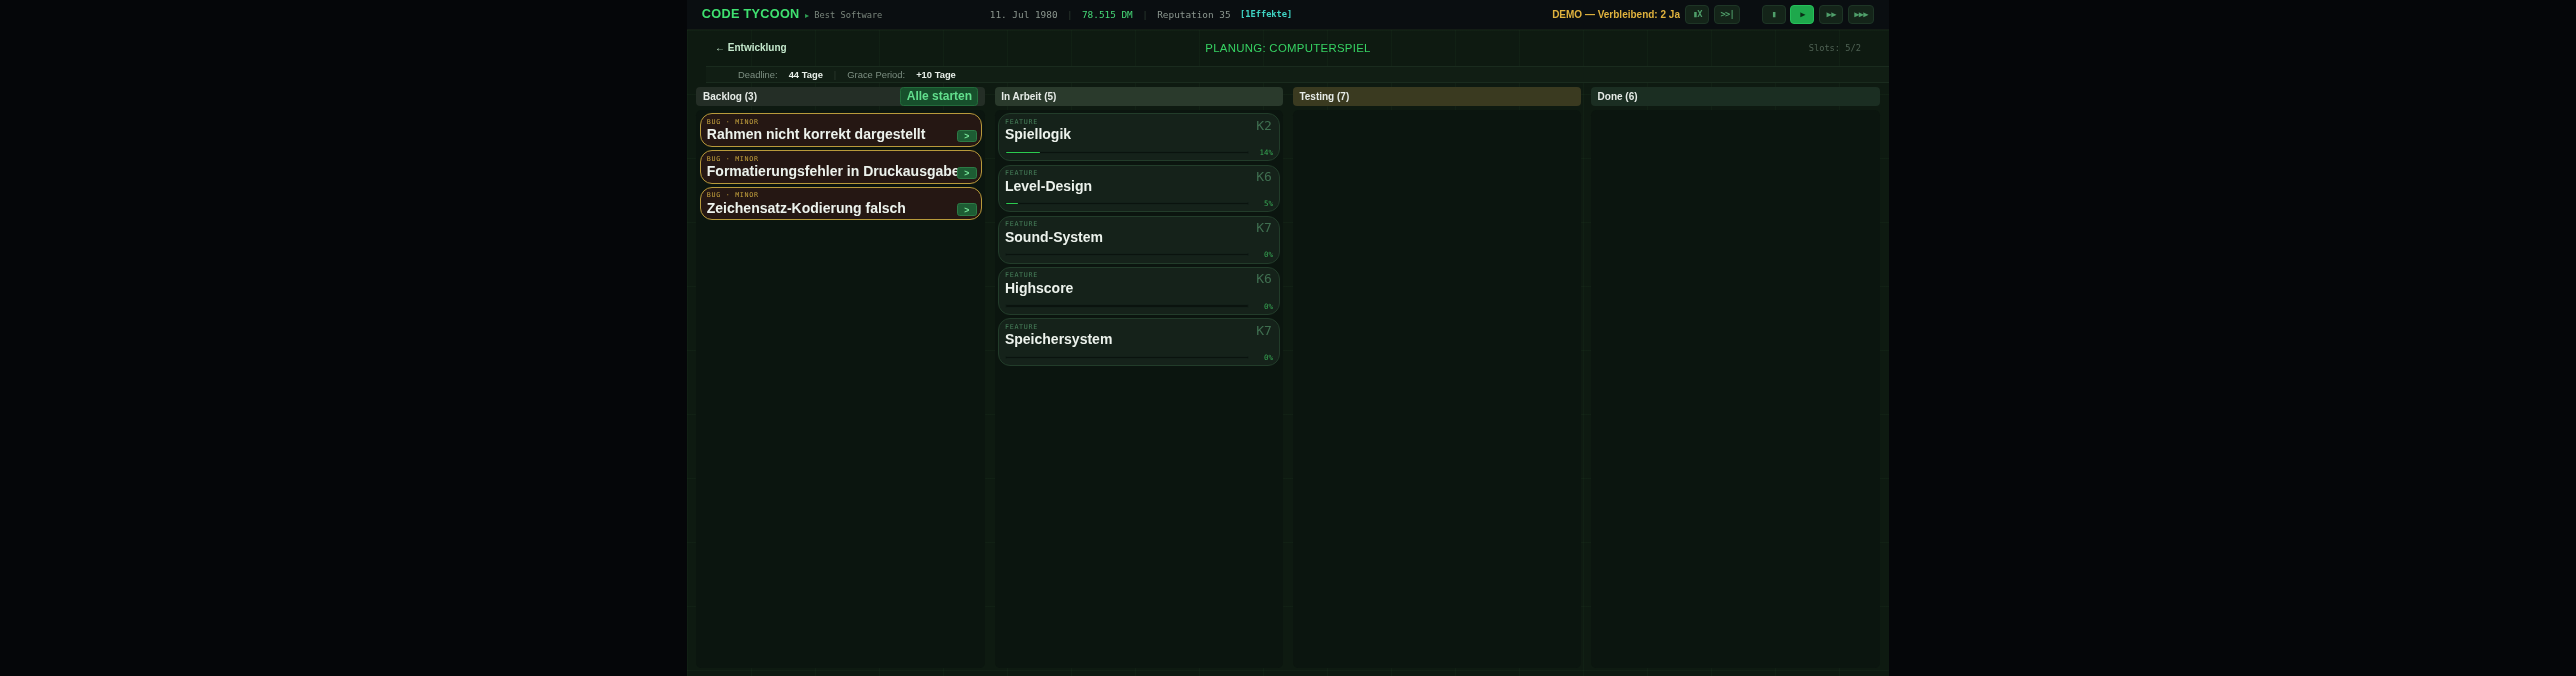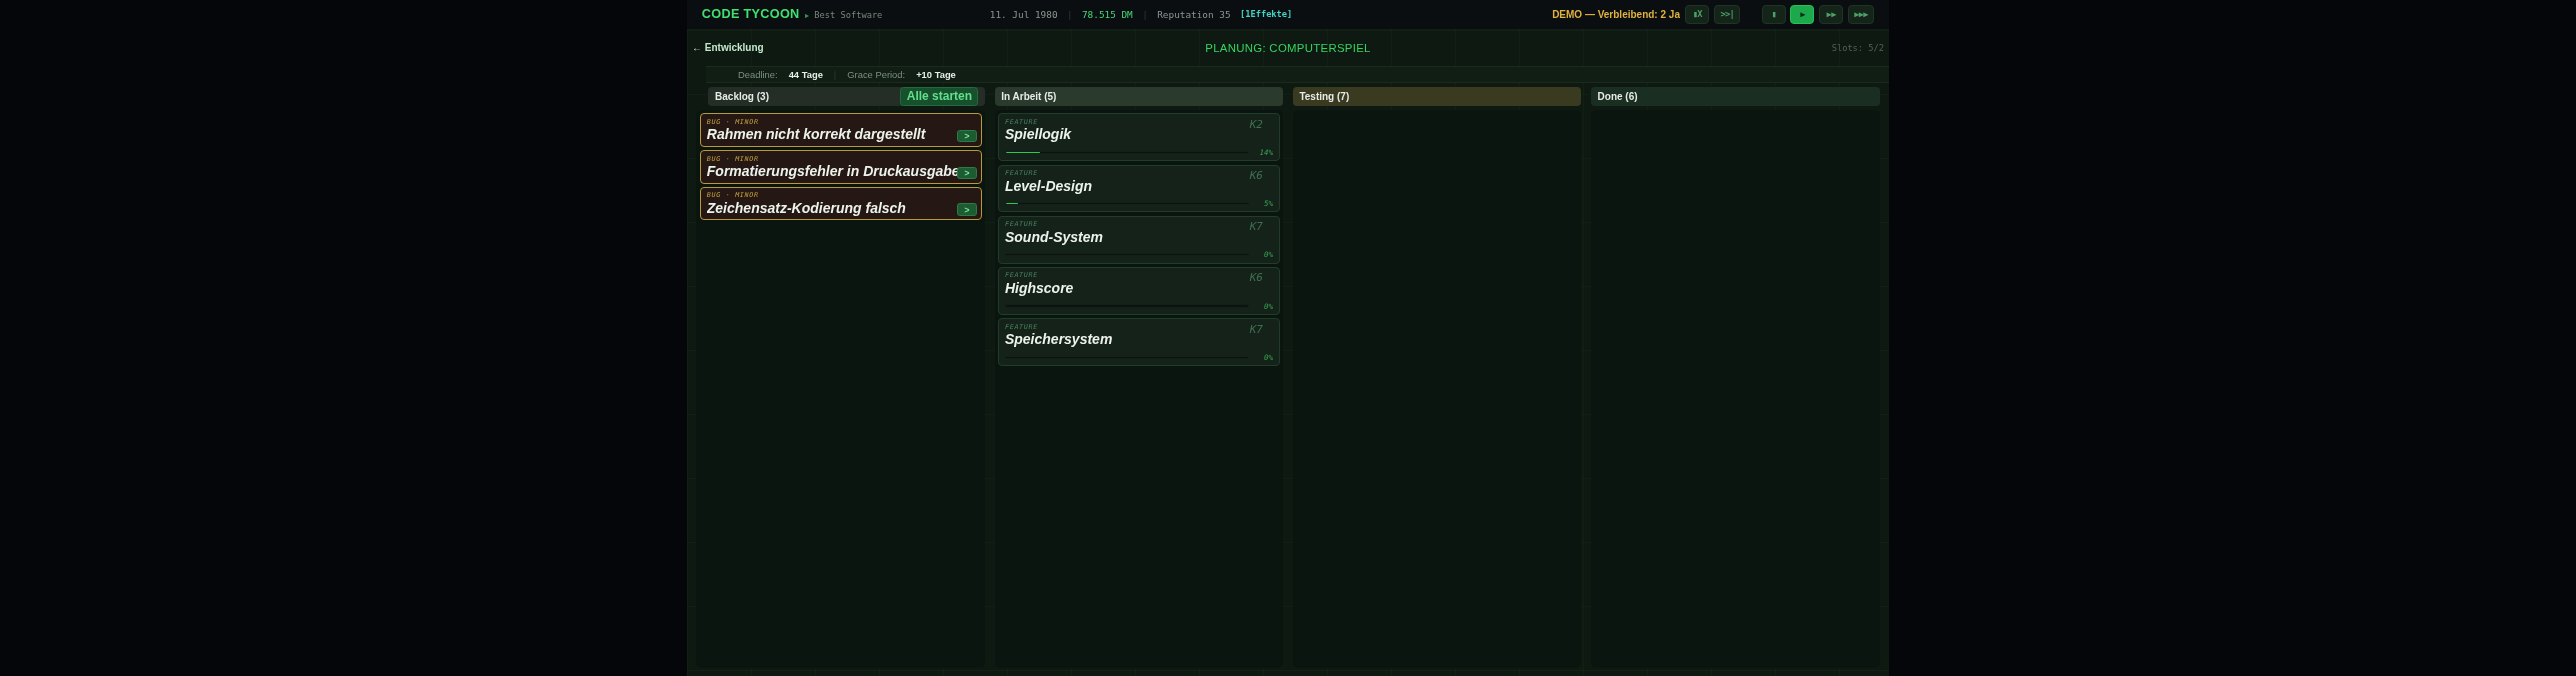--- a/index.html
+++ b/index.html
@@ -30,56 +30,56 @@
   .tb-btn.active { background:#1ea84c; border-color:#25c05a; color:#09council; color:#0a2e16; }
   .btn-gap { width:12px; }
 
   
   .main { flex:1; display:flex; flex-direction:column;
           background-color:#0e1a11;
           background-image:
             linear-gradient(to right, rgba(60,120,60,.07) 0.7px, transparent 0.7px),
             linear-gradient(to bottom, rgba(60,120,60,.07) 0.7px, transparent 0.7px);
           background-size:64px 64px; }
-  .navrow { height:36px; flex:0 0 36px; display:flex; align-items:center; padding:0 5px; position:relative; }
+  .navrow { height:36px; flex:0 0 36px; display:flex; align-items:center; padding:0 28px; position:relative; }
   .back-link { color:#c4e8cc; font-size:10px; font-weight:bold; cursor:pointer; }
   .page-title { position:absolute; left:0; right:0; text-align:center; color:#36d263;
                 font-size:11.4px; font-weight:normal; letter-spacing:0.3px; pointer-events:none; }
   .slots { margin-left:auto; color:#4f6254; font-family:"DejaVu Sans Mono", monospace; font-size:8.7px; }
 
   .deadlinerow { height:17.4px; flex:0 0 17.4px; background:#111e14; border-top:0.7px solid #1a2b1e;
                  border-bottom:0.7px solid #1a2b1e; display:flex; align-items:center; gap:11px;
                  padding:0 32px; font-size:9.4px;margin-left:19px; }
   .dl-label { color:#7d8f82; }
   .dl-value { color:#e8efe9; font-weight:bold; }
   .dl-div { color:#2c3a30; }
 
   
   .board { flex:1; display:flex; gap:9.4px; padding:4px 9.4px 8.7px 9.4px; min-height:0; }
   .col { flex:1; display:flex; flex-direction:column; min-width:0; }
   .col-header { height:19px; flex:0 0 19px; border-radius:4px; display:flex; align-items:center;
                 padding:0 6.7px; margin-bottom:4px; }
   .col-title { font-size:10px; font-weight:bold; color:#e6ebe7; }
   .col-header .action { margin-left:auto; background:#17502c; border:0.7px solid #236b3b; color:#62df8d;
                         border-radius:3.4px; font-size:12px; font-weight:bold; padding:1.3px 5.4px; cursor:pointer; }
-  .col-backlog   .col-header { background:#242e26;margin-left:12px; }
+  .col-backlog   .col-header { background:#242e26; }
   .col-inprogress .col-header { background:#2a3a2c; }
   .col-testing   .col-header { background:#3a3a20; }
   .col-done      .col-header { background:#1b2e22; }
   .col-body { flex:1; background:#0b150f; border-radius:5.4px; padding:3.4px; display:flex;
               flex-direction:column; gap:3.4px; overflow:hidden; }
 
   
-  .card { border-radius:4px; position:relative; padding:3.4px 6px; cursor:pointer;font-style:italic; }
+  .card { border-radius:12px; position:relative; padding:3.4px 6px; cursor:pointer; }
   .card-bug { background:#251713; border:0.7px solid #b89a3b; min-height:33px; }
   .card-feature { background:#15221a; border:0.7px solid #223c2a; min-height:38px; }
   .tag-bug { color:#c8a53e; font-family:"DejaVu Sans Mono", monospace; font-size:6.7px; letter-spacing:0.7px; }
   .tag-feature { color:#48825c; font-family:"DejaVu Sans Mono", monospace; font-size:6.7px; letter-spacing:0.7px; }
-  .k-badge { position:absolute; top:3.4px; right:16px; color:#3f6f50;
-             font-family:"DejaVu Sans Mono", monospace; font-size:11px; }
+  .k-badge { position:absolute; top:3.4px; right:7px; color:#3f6f50;
+             font-family:"DejaVu Sans Mono", monospace; font-size:13px; }
   .card-title { color:#ecf2ec; font-size:14px; font-weight:bold; margin-top:0.7px; white-space:nowrap;
                 overflow:hidden; }
   .go-btn { position:absolute; right:4px; bottom:3.4px; width:20px; height:12.7px; background:#1d5c33;
             border:0.7px solid #2c7a45; border-radius:2.7px; color:#79e69a; font-size:8.7px; font-weight:bold;
             display:flex; align-items:center; justify-content:center; cursor:pointer; }
   .prog-row { display:flex; align-items:center; gap:5.4px; margin-top:5.4px; }
   .prog-track { flex:1; height:3.4px; background:#0a130e; border:0.7px solid #132019; border-radius:2px;
                 overflow:hidden; }
   .prog-fill { height:100%; background:#2bcb4e; border-radius:2px; }
   .prog-pct { color:#36a653; font-family:"DejaVu Sans Mono", monospace; font-size:7.4px; min-width:19px;

